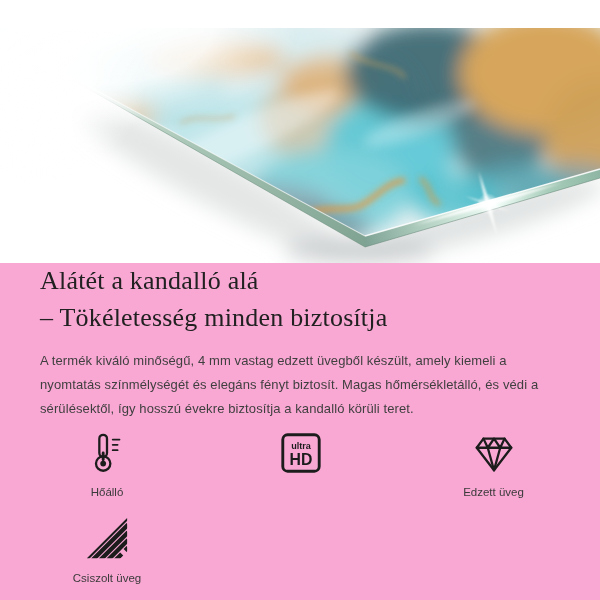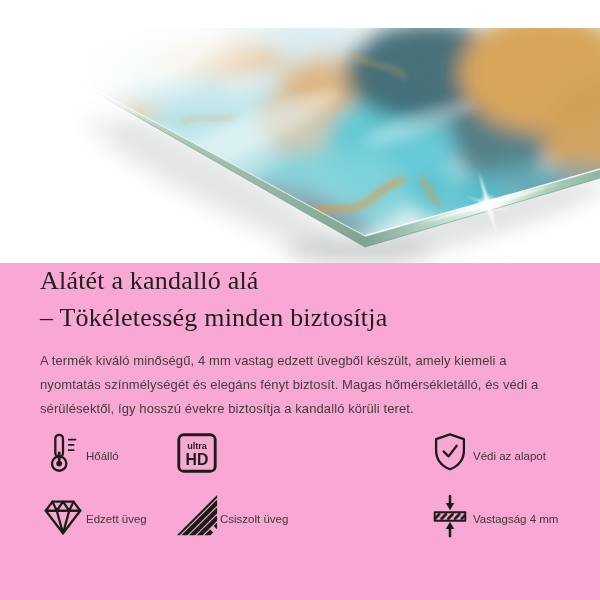--- a/index.html
+++ b/index.html
@@ -13,21 +13,21 @@
   
   .text-block{position:absolute;left:40px;top:234px;width:530px;}
   .page-title{font-family:"Liberation Serif", serif;font-size:26px;line-height:37px;
               color:#212121;font-weight:400;letter-spacing:.2px;}
   .description{margin-top:13px;font-size:13px;line-height:24px;color:#3f3f3f;
                letter-spacing:.1px;max-width:528px;}
 
   
   .features{position:absolute;left:40px;top:398px;width:520px;display:grid;
             grid-template-columns:134px 253px 133px;grid-row-gap:13px;}
-  .feature{display:flex;flex-direction:row;align-items:center;}
+  .feature{display:flex;flex-direction:column;align-items:center;}
   .icon-box{height:50px;display:flex;align-items:flex-end;justify-content:center;}
   .feature-label{margin-top:9px;font-size:11.5px;line-height:14px;color:#3a3a3a;
                  text-align:center;white-space:nowrap;}
   .icon-box svg{stroke:#1c1c1c;fill:none;stroke-width:2.4;stroke-linecap:round;stroke-linejoin:round;}
   .icon-box svg text{stroke:none;fill:#1c1c1c;font-family:"Liberation Sans", sans-serif;font-weight:bold;}
 </style>
 </head>
 <body>
 
 <div class="page">
@@ -172,29 +172,20 @@
     <div class="feature">
       <div class="icon-box">
         <svg width="46" height="46" viewBox="0 0 48 48">
           <rect x="5" y="5" width="38" height="38" rx="5" stroke-width="3"></rect>
           <text x="24" y="20" font-size="9.5" text-anchor="middle">ultra</text>
           <text x="24" y="37" font-size="16.5" text-anchor="middle">HD</text>
         </svg>
       </div>
     </div>
 
-    <div class="feature">
-      <div class="icon-box">
-        <svg width="46" height="46" viewBox="0 0 48 48">
-          <path d="M24,4.5 L38.5,9.5 V21 C38.5,30.5 32.5,37.5 24,41 C15.5,37.5 9.5,30.5 9.5,21 V9.5 Z"></path>
-          <path d="M17.5,22.5 L22.5,27.5 L31,16.5"></path>
-        </svg>
-      </div>
-      <span class="feature-label">Védi az alapot</span>
-    </div>
 
     <div class="feature">
       <div class="icon-box">
         <svg width="46" height="46" viewBox="0 0 48 48" stroke-width="2">
           <path d="M13,9 H35 L42,18.5 L24,42 L6,18.5 Z"></path>
           <path d="M6,18.5 H42 M13,9 L17.5,18.5 M35,9 L30.5,18.5 M24,9 L17.5,18.5 M24,9 L30.5,18.5 M17.5,18.5 L24,42 M30.5,18.5 L24,42"></path>
         </svg>
       </div>
       <span class="feature-label">Edzett üveg</span>
     </div>
@@ -212,32 +203,15 @@
             <line x1="9" y1="46" x2="46" y2="9"></line>
             <line x1="17" y1="46" x2="46" y2="17"></line>
             <line x1="25" y1="46" x2="46" y2="25"></line>
             <line x1="33" y1="46" x2="46" y2="33" stroke-dasharray="9 5"></line>
           </g>
         </svg>
       </div>
       <span class="feature-label">Csiszolt üveg</span>
     </div>
 
-    <div class="feature">
-      <div class="icon-box">
-        <svg width="46" height="46" viewBox="0 0 48 48">
-          <defs>
-            <pattern id="hatch" width="7" height="7" patternUnits="userSpaceOnUse">
-              <path d="M-2,9 L9,-2" stroke="#1c1c1c" stroke-width="3"></path>
-            </pattern>
-          </defs>
-          <rect x="8" y="20" width="32" height="9" fill="url(#hatch)" stroke-width="2"></rect>
-          <line x1="24" y1="3" x2="24" y2="11" stroke-width="2.6"></line>
-          <path d="M24,18 L19.5,10.5 H28.5 Z" fill="#1c1c1c" stroke="none"></path>
-          <line x1="24" y1="45" x2="24" y2="37" stroke-width="2.6"></line>
-          <path d="M24,30 L19.5,37.5 H28.5 Z" fill="#1c1c1c" stroke="none"></path>
-        </svg>
-      </div>
-      <span class="feature-label">Vastagság 4 mm</span>
-    </div>
 
   </div>
 </div>
 
 </body></html>

